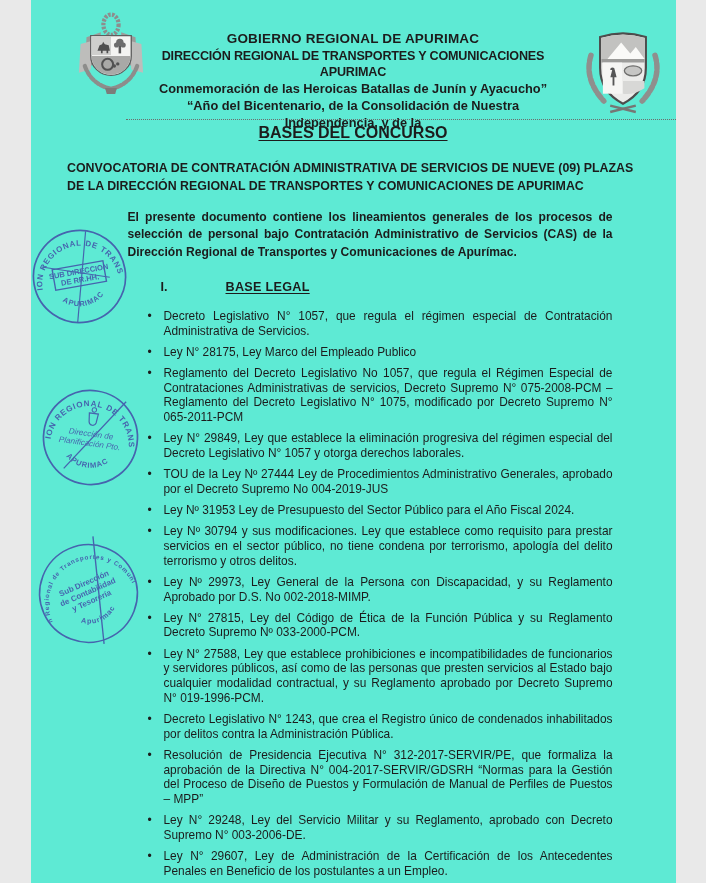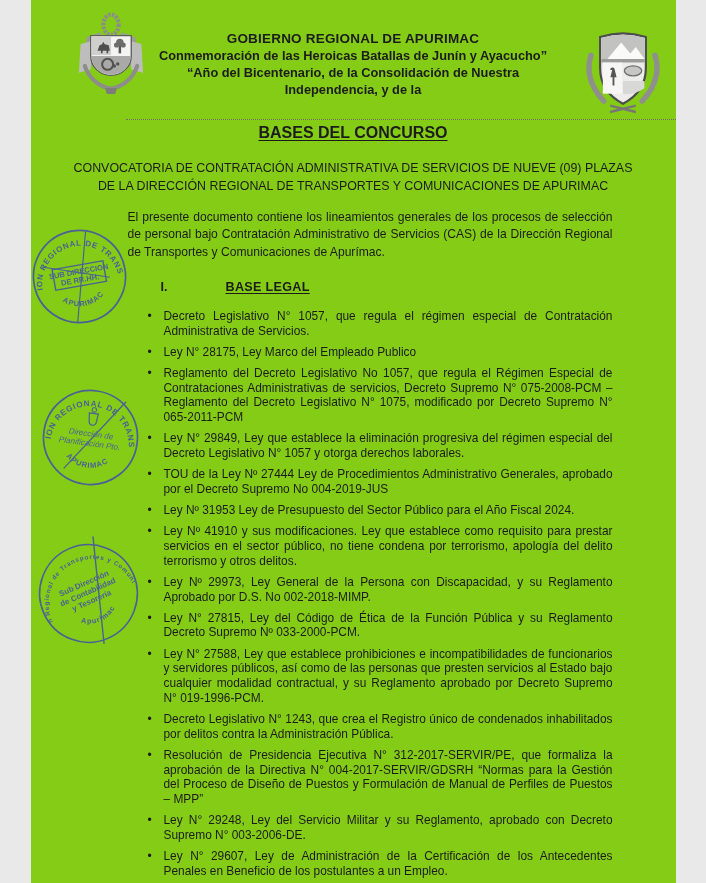--- a/index.html
+++ b/index.html
@@ -1,20 +1,20 @@
 <!DOCTYPE html>
 <html lang="es"><head>
 <meta charset="utf-8">
 <style>
   html,body{margin:0;padding:0;background:#e9e9e9;}
   .page{
     position:relative;
     width:645px;height:883px;
     margin:0 auto;
-    background:#84cc16;
+    background:#5eead4;
     overflow:hidden;
     font-family:"Liberation Sans","DejaVu Sans",sans-serif;
     color:#1c1c1c;
     box-sizing:border-box;
   }
   
   .header{position:relative;width:100%;height:122px;}
   .emblem-left{position:absolute;left:42px;top:12px;width:76px;height:104px;}
   .emblem-right{position:absolute;right:10px;top:26px;width:86px;height:94px;}
   .header-center{
@@ -25,26 +25,26 @@
   .org3{font-size:12.6px;letter-spacing:-.2px;}
   .quote{font-size:12.8px;}
   .dotted-rule{
     position:absolute;left:95px;top:119px;width:550px;height:0;
     border-bottom:1.6px dotted #6d6d6d;
   }
   
   .title-block{text-align:center;font-weight:bold;font-size:16px;line-height:1.38;}
   .title-line{text-decoration:underline;text-underline-offset:2px;}
   .subtitle{
-    margin:16px auto 0;max-width:572px;text-align:center;
-    font-weight:normal;font-size:12.4px;line-height:1.42;
+    margin:16px auto 0;max-width:572px;
+    font-weight:bold;font-size:12.4px;line-height:1.42;
   }
   
   .content{margin:14px 63px 0 97px;}
-  .intro{font-size:12.1px;line-height:1.42;text-align:justify;margin:0;}
+  .intro{font-size:12.1px;line-height:1.42;text-align:justify;margin:0;font-weight:bold;}
   .section-heading{
     display:flex;align-items:baseline;
     margin:19px 0 0 33px;font-weight:bold;font-size:12.6px;
   }
   .section-number{width:33px;}
   .section-title{text-decoration:underline;text-underline-offset:2px;letter-spacing:.3px;padding-left:32px;}
   ul.legal-list{list-style:none;margin:15px 0 0;padding:0;}
   ul.legal-list li{
     display:flex;margin:0 0 6.5px 0;
     font-size:11.9px;line-height:1.235;
@@ -103,20 +103,21 @@
         <path d="M33,48 a2.5,2.5 0 1 1 5,0 l2,8 l-2.4,0 l0,9 l-2,0 l0,-9 l-2.4,0 l2,-8" fill="#565656"></path>
         <ellipse cx="58" cy="49" rx="9.5" ry="5.5" fill="#c6c6c4" stroke="#6e6e6c" stroke-width="1.4"></ellipse>
         <path d="M47,60 h23.4 v8 Q58,76 47,74 Z" fill="#d8d8d6"></path>
         <line x1="33" y1="94" x2="61" y2="87" stroke="#767674" stroke-width="2.6"></line>
         <line x1="61" y1="94" x2="33" y2="87" stroke="#767674" stroke-width="2.6"></line>
       </svg>
     </div>
 
     <div class="header-center">
       <div class="org1">GOBIERNO REGIONAL DE APURIMAC</div>
+      <div class="org3">DIRECCIÓN REGIONAL DE TRANSPORTES Y COMUNICACIONES APURIMAC</div>
       <div class="quote">Conmemoración de las Heroicas Batallas de Junín y Ayacucho”</div>
       <div class="quote">“Año del Bicentenario, de la Consolidación de Nuestra Independencia, y de la</div>
     </div>
 
     <div class="dotted-rule"></div>
   </div>
 
   <div class="title-block">
     <div><span class="title-line">BASES DEL CONCURSO</span></div>
   </div>
@@ -158,21 +159,21 @@
           <span class="li-text">TOU de la Ley Nº 27444 Ley de Procedimientos Administrativo Generales, aprobado por el Decreto Supremo No 004-2019-JUS</span>
         </li>
 
         <li>
           <span class="bullet-dot">•</span>
           <span class="li-text">Ley Nº 31953 Ley de Presupuesto del Sector Público para el Año Fiscal 2024.</span>
         </li>
 
         <li>
           <span class="bullet-dot">•</span>
-          <span class="li-text">Ley Nº 41910 y sus modificaciones. Ley que establece como requisito para prestar servicios en el sector público, no tiene condena por terrorismo, apología del delito terrorismo y otros delitos.</span>
+          <span class="li-text">Ley Nº 30794 y sus modificaciones. Ley que establece como requisito para prestar servicios en el sector público, no tiene condena por terrorismo, apología del delito terrorismo y otros delitos.</span>
         </li>
 
         <li>
           <span class="bullet-dot">•</span>
           <span class="li-text">Ley Nº 29973, Ley General de la Persona con Discapacidad, y su Reglamento Aprobado por D.S. No 002-2018-MIMP.</span>
         </li>
 
         <li>
           <span class="bullet-dot">•</span>
           <span class="li-text">Ley N° 27815, Ley del Código de Ética de la Función Pública y su Reglamento Decreto Supremo Nº 033-2000-PCM.</span>

